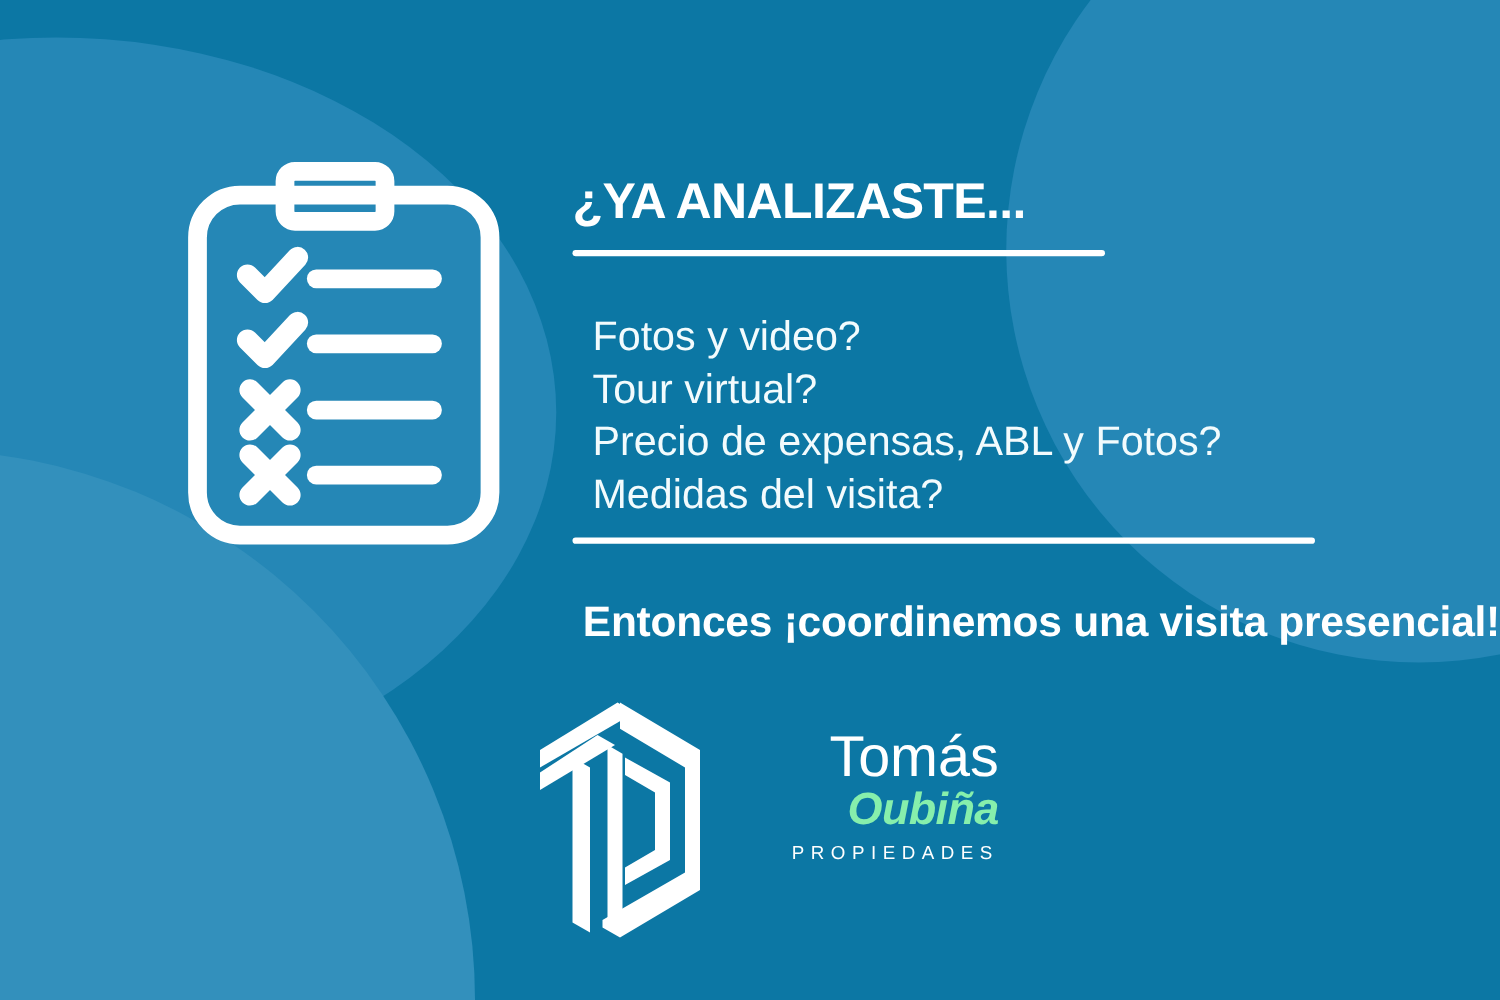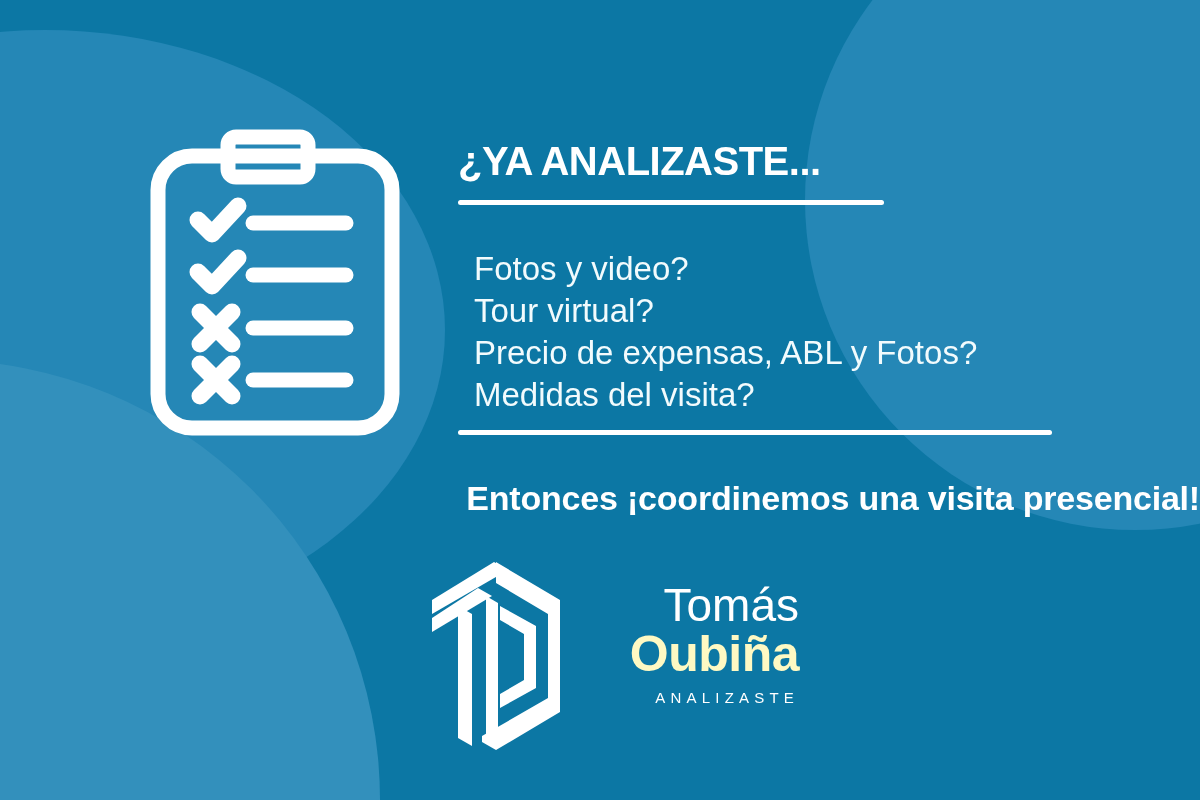--- a/index.html
+++ b/index.html
@@ -109,25 +109,26 @@
     width: 220px;
   }
   .logo-line1 {
     font-size: 46px;
     font-weight: 300;
     color: #ffffff;
     line-height: 1.0;
     letter-spacing: 0px;
   }
   .logo-line2 {
-    font-size: 50px;
+    font-size: 36px;
     font-weight: bold;
-    color: #fef9c3;
+    color: #86efac;
     line-height: 1.05;
     letter-spacing: -0.5px;
+    font-style: italic;
   }
   .logo-sub {
     margin-top: 8px;
     font-size: 15px;
     font-weight: 500;
     color: #ffffff;
     letter-spacing: 5.2px;
   }
 </style>
 </head>
@@ -198,17 +199,17 @@
 
           <path d="M54 28 L68 36 L8 72 L8 58 Z"></path>
 
           <path d="M34 46 L48 54 L48 186 L34 178 Z"></path>
         </g>
       </svg>
     </div>
     <div class="logo-words">
       <div class="logo-line1">Tomás</div>
       <div class="logo-line2">Oubiña</div>
-      <div class="logo-sub">ANALIZASTE</div>
+      <div class="logo-sub">PROPIEDADES</div>
     </div>
   </div>
 
 </div>
 
 </body></html>

